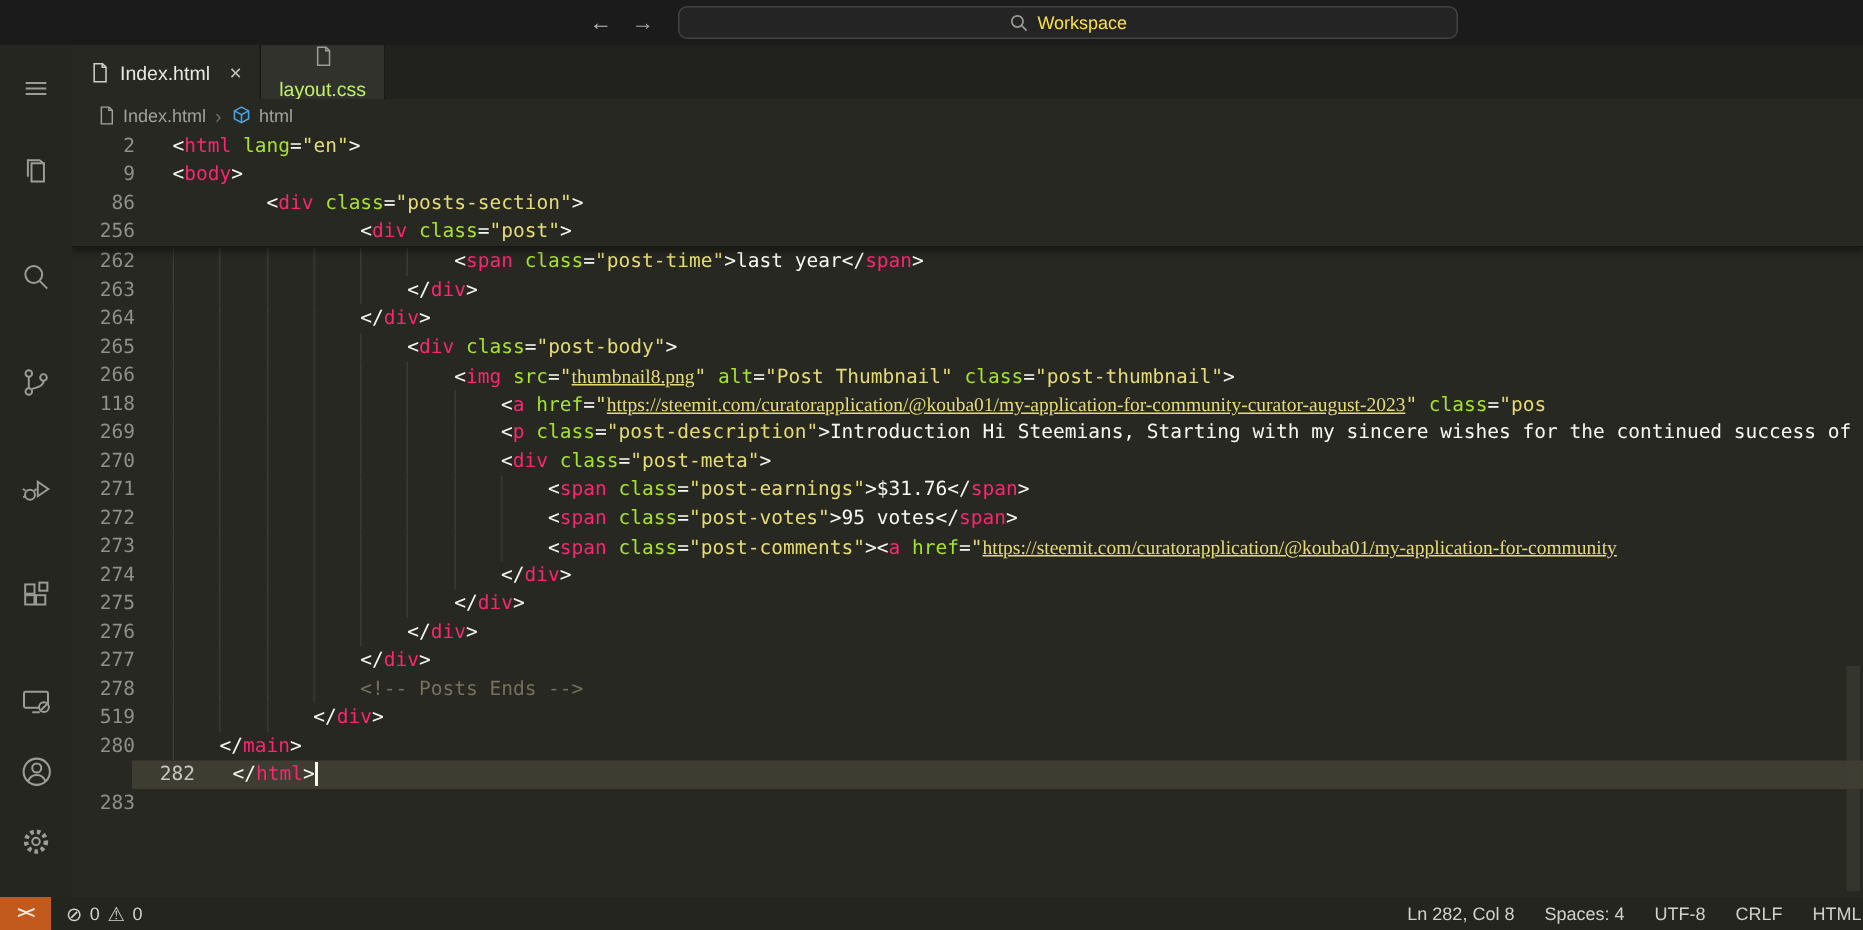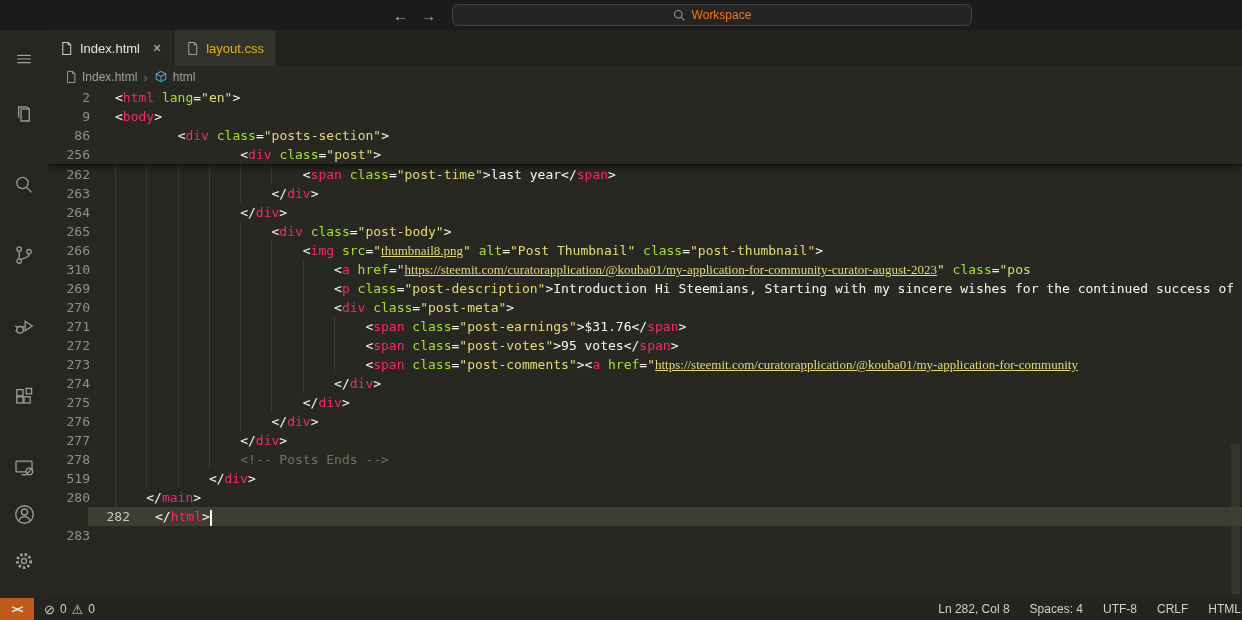--- a/index.html
+++ b/index.html
@@ -3,36 +3,36 @@
 <meta charset="utf-8">
 <style>
   * { margin:0; padding:0; box-sizing:border-box; }
   html,body { width:1242px; height:620px; overflow:hidden; background:#1b1b1b; }
   .window { width:1242px; height:620px; display:flex; flex-direction:column; font-family:"Liberation Sans", sans-serif; position:relative; overflow:hidden; }
 
   
   .titlebar { height:30px; background:#1b1b1b; position:relative; flex:0 0 30px; }
   .nav-arrows { position:absolute; left:393px; top:0; height:30px; display:flex; align-items:center; gap:13px; color:#bdbdb8; font-size:15px; }
   .nav-arrows .fwd { color:#a5a5a0; }
-  .cmd-center { position:absolute; left:452px; top:4px; width:520px; height:22px; background:#242424; border:1px solid #434343; border-radius:6px; display:flex; align-items:center; justify-content:center; gap:6px; color:#f97316; font-size:12px; }
+  .cmd-center { position:absolute; left:452px; top:4px; width:520px; height:22px; background:#242424; border:1px solid #434343; border-radius:6px; display:flex; align-items:center; justify-content:center; gap:6px; color:#fde047; font-size:12px; }
 
   
   .main-row { flex:1; display:flex; min-height:0; }
   .activitybar { flex:0 0 48px; background:#262621; display:flex; flex-direction:column; align-items:center; padding-top:6px; }
   .ab-icon { width:48px; height:48px; display:flex; align-items:center; justify-content:center; color:#9d9d97; cursor:pointer; }
   .ab-spacer { flex:1; }
   .ab-icon svg { stroke:#9d9d97; fill:none; stroke-width:1.3; }
 
   .editor-col { flex:1; display:flex; flex-direction:column; min-width:0; background:#272822; }
 
   
   .tabbar { height:36px; background:#21211d; display:flex; flex:0 0 36px; }
   .tab { height:36px; display:flex; align-items:center; padding:0 12px; gap:7px; font-size:13px; border-right:1px solid #191916; cursor:pointer; }
   .tab.active { background:#272822; color:#e8e8e3; }
-  .tab.inactive { background:#32322d; color:#eab308; }
+  .tab.inactive { background:#32322d; color:#bef264;flex-direction:column; }
   .tab .close { font-size:14px; color:#c5c5c0; margin-left:6px; }
   .tab svg, .crumb svg { flex:0 0 auto; }
 
   
   .breadcrumbs { height:22px; flex:0 0 22px; display:flex; align-items:center; padding-left:17px; gap:6px; color:#a2a29c; font-size:12px; background:#272822; }
   .crumb { display:flex; align-items:center; gap:5px; cursor:pointer; }
   .crumb-sep { color:#6d6d68; font-size:13px; }
 
   
   .editor { flex:1; position:relative; overflow:hidden; background:#272822; font-family:"DejaVu Sans Mono","Liberation Mono",monospace; font-size:13px; }
@@ -216,21 +216,21 @@
             </div>
             <div class="cl">
               <span class="num">265</span>
               <span class="code"><span class="ig"></span><span class="ig"></span><span class="ig"></span><span class="ig"></span><span class="ig"></span><span class="tk-p">&lt;</span><span class="tk-t">div</span><span class="tk-x"> </span><span class="tk-a">class</span><span class="tk-p">=</span><span class="tk-s">"post-body"</span><span class="tk-p">&gt;</span></span>
             </div>
             <div class="cl">
               <span class="num">266</span>
               <span class="code"><span class="ig"></span><span class="ig"></span><span class="ig"></span><span class="ig"></span><span class="ig"></span><span class="ig"></span><span class="tk-p">&lt;</span><span class="tk-t">img</span><span class="tk-x"> </span><span class="tk-a">src</span><span class="tk-p">=</span><span class="tk-s">"</span><span class="tk-s tk-u">thumbnail8.png</span><span class="tk-s">"</span><span class="tk-x"> </span><span class="tk-a">alt</span><span class="tk-p">=</span><span class="tk-s">"Post Thumbnail"</span><span class="tk-x"> </span><span class="tk-a">class</span><span class="tk-p">=</span><span class="tk-s">"post-thumbnail"</span><span class="tk-p">&gt;</span></span>
             </div>
             <div class="cl">
-              <span class="num">310</span>
+              <span class="num">118</span>
               <span class="code"><span class="ig"></span><span class="ig"></span><span class="ig"></span><span class="ig"></span><span class="ig"></span><span class="ig"></span><span class="ig"></span><span class="tk-p">&lt;</span><span class="tk-t">a</span><span class="tk-x"> </span><span class="tk-a">href</span><span class="tk-p">=</span><span class="tk-s">"</span><span class="tk-s tk-u">https://steemit.com/curatorapplication/@kouba01/my-application-for-community-curator-august-2023</span><span class="tk-s">"</span><span class="tk-x"> </span><span class="tk-a">class</span><span class="tk-p">=</span><span class="tk-s">"pos</span></span>
             </div>
             <div class="cl">
               <span class="num">269</span>
               <span class="code"><span class="ig"></span><span class="ig"></span><span class="ig"></span><span class="ig"></span><span class="ig"></span><span class="ig"></span><span class="ig"></span><span class="tk-p">&lt;</span><span class="tk-t">p</span><span class="tk-x"> </span><span class="tk-a">class</span><span class="tk-p">=</span><span class="tk-s">"post-description"</span><span class="tk-p">&gt;</span><span class="tk-x">Introduction Hi Steemians, Starting with my sincere wishes for the continued success of a</span></span>
             </div>
             <div class="cl">
               <span class="num">270</span>
               <span class="code"><span class="ig"></span><span class="ig"></span><span class="ig"></span><span class="ig"></span><span class="ig"></span><span class="ig"></span><span class="ig"></span><span class="tk-p">&lt;</span><span class="tk-t">div</span><span class="tk-x"> </span><span class="tk-a">class</span><span class="tk-p">=</span><span class="tk-s">"post-meta"</span><span class="tk-p">&gt;</span></span>
             </div>

